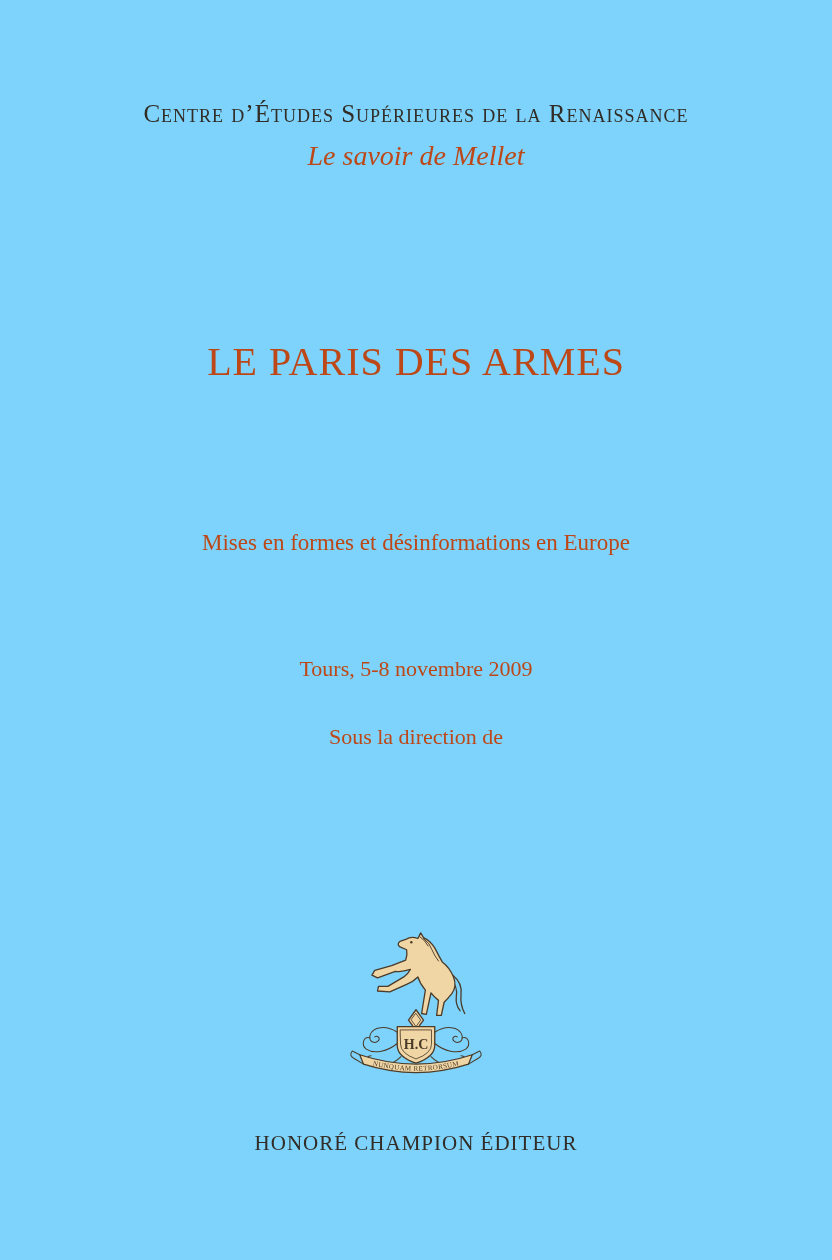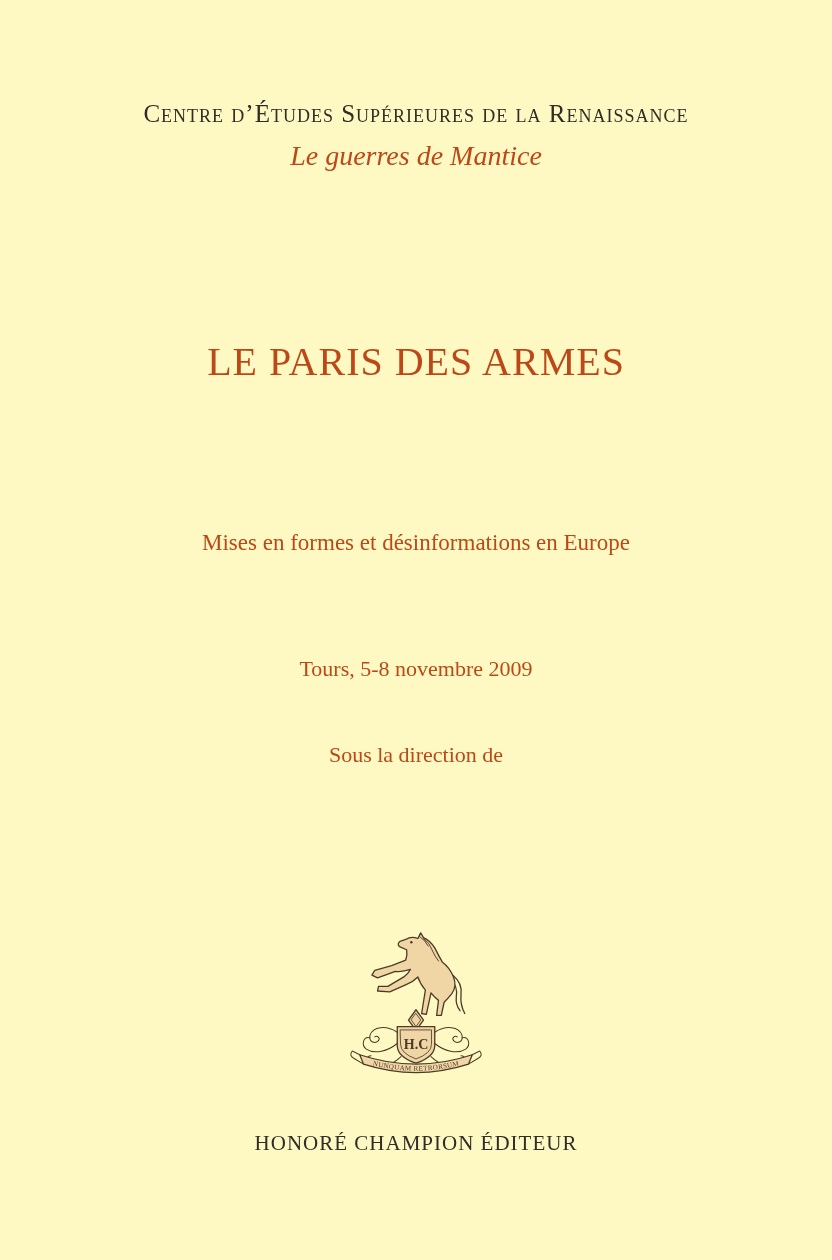--- a/index.html
+++ b/index.html
@@ -2,21 +2,21 @@
 <html><head>
 <meta charset="utf-8">
 <style>
   html, body { margin: 0; padding: 0; }
   body { font-family: "Liberation Serif", "DejaVu Serif", serif; }
 
   .cover {
     position: relative;
     width: 832px;
     height: 1260px;
-    background: #fef9c3;
+    background: #7dd3fc;
     overflow: hidden;
   }
 
   .line {
     position: absolute;
     left: 0;
     width: 100%;
     text-align: center;
     white-space: pre;
   }
@@ -49,21 +49,21 @@
     line-height: 31px;
   }
 
   .colloquium {
     top: 591px;
     font-size: 22px;
     line-height: 31px;
   }
 
   .direction {
-    top: 677px;
+    top: 659px;
     font-size: 22px;
     line-height: 31px;
   }
 
   .emblem-wrap {
     position: absolute;
     top: 931px;
     left: 50%;
     transform: translateX(-50%);
     width: 150px;
@@ -82,21 +82,21 @@
     letter-spacing: 1px;
   }
 </style>
 </head>
 <body>
 
 <div class="cover">
 
   <div class="line dark institution">Centre d’Études Supérieures de la Renaissance</div>
 
-  <div class="line red series">Le guerres de Mantice</div>
+  <div class="line red series">Le savoir de Mellet</div>
 
   <div class="line red main-title">LE PARIS DES ARMES</div>
 
   <div class="line red subtitle">
     <div>Mises en formes et désinformations en Europe</div>
   </div>
 
   <div class="line red colloquium">
     <div>Tours, 5-8 novembre 2009</div>
   </div>

